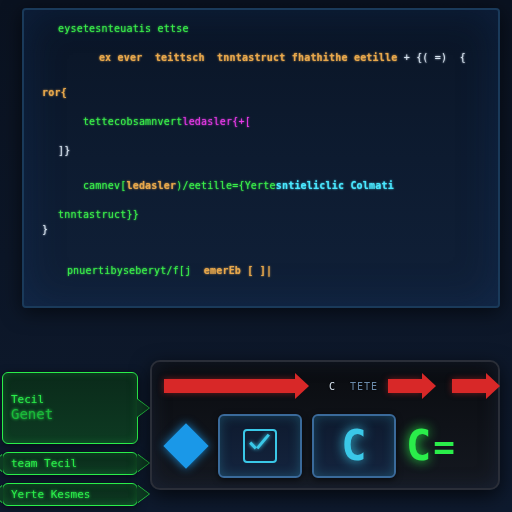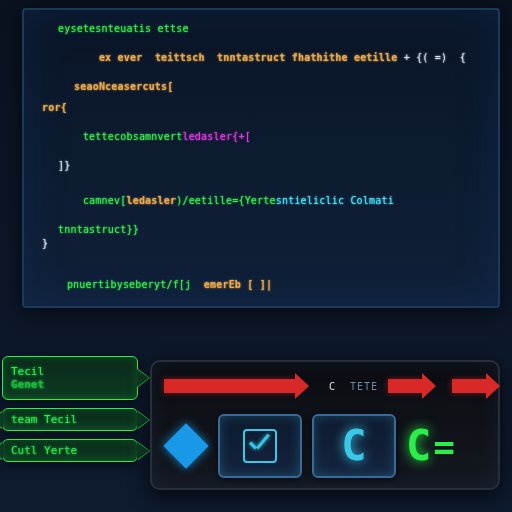--- a/index.html
+++ b/index.html
@@ -23,21 +23,21 @@
     box-shadow: inset 0 0 40px rgba(20,60,120,0.3), 0 4px 20px rgba(0,0,0,0.6);
     overflow: hidden;
   }
   .code-line { white-space: pre; letter-spacing: 0.2px; filter: blur(0.3px); text-shadow: 0 0 2px currentColor; }
   .indent1 { padding-left: 16px; }
   .indent2 { padding-left: 32px; }
   .tk-green { color: #3aee4a; }
   .tk-orange { color: #e8a84c; font-weight: bold; }
   .tk-white { color: #d8e4f0; }
   .tk-magenta { color: #e83ae8; }
-  .tk-brightcyan { color: #4ae8ff; font-weight: 400; }
+  .tk-brightcyan { color: #4ae8ff; font-weight: 700; }
   .spacer { height: 6px; }
 
   .left-widgets {
     position: absolute;
     left: 2px; top: 356px;
     width: 136px;
   }
   .pill {
     position: relative;
     background: linear-gradient(180deg, #0a2a1a 0%, #0d3a22 100%);
@@ -53,22 +53,22 @@
   .pill::after {
     content: '';
     position: absolute;
     right: -12px; top: 50%;
     transform: translateY(-50%);
     border-left: 12px solid #0d3a22;
     border-top: 9px solid transparent;
     border-bottom: 9px solid transparent;
     filter: drop-shadow(1px 0 0 #2aee4a);
   }
-  .pill.tall { padding: 8px 8px; line-height: 1.2; }
-  .pill .sub { font-size: 11px; color: #1abb3a; display:block;font-weight:bold; }
+  .pill.tall { padding: 20px 8px; line-height: 1.2; margin-top: 16px; }
+  .pill .sub { font-size: 14px; color: #1abb3a; display:block; }
   .pill-backarrow::before {
     content:'';
     position:absolute;
     left:-10px; top:50%; transform:translateY(-50%);
     border-right:10px solid #0d3a22;
     border-top:9px solid transparent;
     border-bottom:9px solid transparent;
     filter: drop-shadow(-1px 0 0 #2aee4a);
   }
 
@@ -159,21 +159,20 @@
   .cell.noborder{ border:none; background:none; box-shadow:none; justify-content:flex-start; gap:2px;}
 </style>
 </head>
 <body>
 
 <div class="code-window">
   <div class="code-line indent1 tk-green">eysetesnteuatis ettse</div>
   <div class="code-line indent2">
     <span class="tk-orange">ex ever  teittsch  tnntastruct fhathithe eetille </span><span class="tk-white">+ {( =)  {</span>
   </div>
-  <div class="code-line indent2 tk-orange">seaoNceasercuts[</div>
   <div class="spacer"></div>
   <div class="code-line tk-orange">ror{</div>
   <div class="code-line indent1">
     <span class="tk-green">tettecobsamnvert</span><span class="tk-magenta">ledasler{+[</span>
   </div>
   <div class="code-line indent1 tk-white">]}</div>
   <div class="spacer"></div>
   <div class="code-line indent1">
     <span class="tk-green">camnev[</span><span class="tk-orange">ledasler</span><span class="tk-green">)/eetille={Yerte</span><span class="tk-brightcyan">sntieliclic </span><span class="tk-brightcyan">Colmati</span>
   </div>
@@ -188,21 +187,21 @@
 
 <div class="left-widgets">
   <div class="pill tall">
     <span>Tecil</span>
     <span class="sub">Genet</span>
   </div>
   <div class="pill pill-backarrow">
     <span>team  Tecil</span>
   </div>
   <div class="pill pill-backarrow">
-    <span>Cutl  Yerte</span>
+    <span>Yerte  Kesmes</span>
   </div>
 </div>
 
 <div class="right-panel">
   <div class="arrow-row">
     <div class="arrow-red long"></div>
     <div class="arrow-gap"></div>
     <span class="arrow-label">C</span>
     <span class="arrow-label" style="color:#6a8aaa">TETE</span>
     <div class="arrow-red short"></div>

